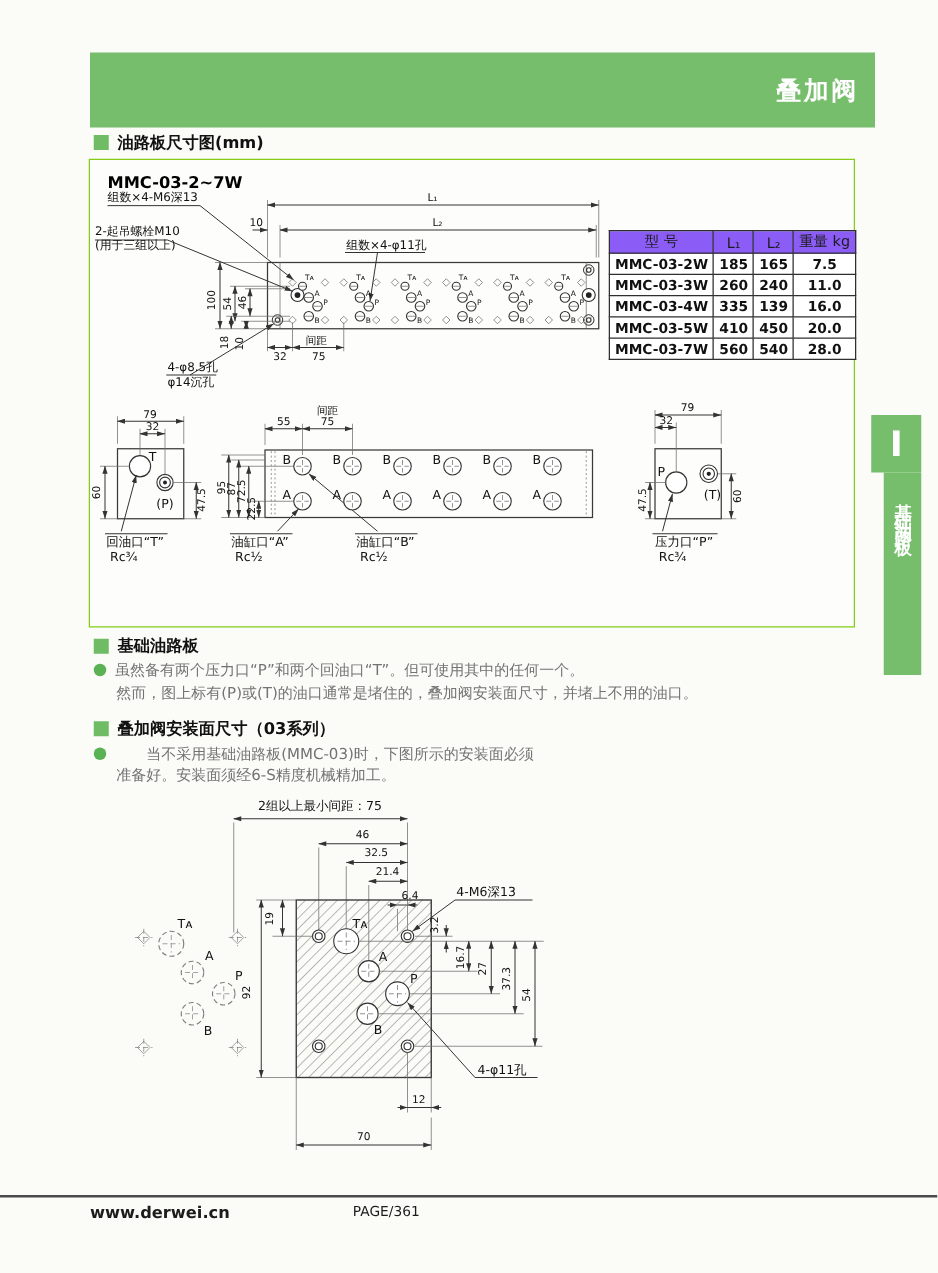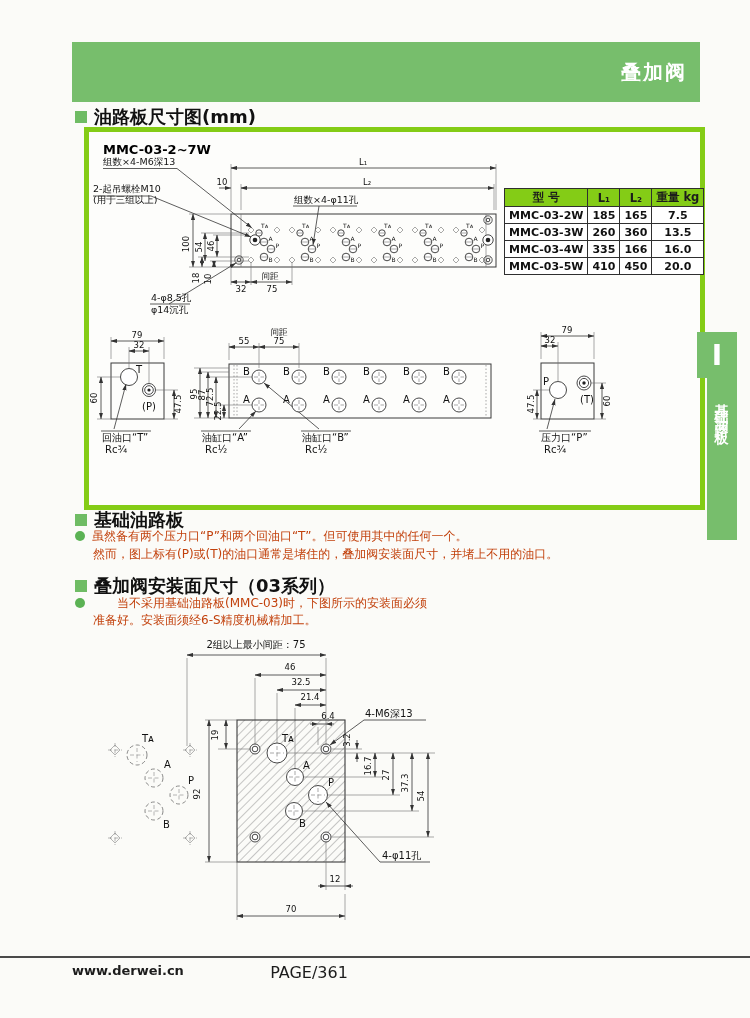--- a/index.html
+++ b/index.html
@@ -4,45 +4,45 @@
 <style>
   html,body{margin:0;padding:0;}
   body{width:750px;height:1018px;position:relative;background:#fbfbf8;
        font-family:"DejaVu Sans","Liberation Sans",sans-serif;color:#1c1c1c;overflow:hidden;}
   .abs{position:absolute;}
   
   .header-bar{left:72px;top:42px;width:628px;height:60px;background:#77be6c;
               display:flex;align-items:center;justify-content:flex-end;}
   .header-bar span{color:#fff;font-size:20px;font-weight:600;padding-right:13px;letter-spacing:2px;}
   
-  .sec-title{display:flex;align-items:center;gap:7px;font-size:18px;font-weight:bold;color:#111;}
+  .sec-title{display:flex;align-items:center;gap:7px;font-size:13px;font-weight:bold;color:#111;}
   .green-sq{width:12px;height:12px;background:#6fbc64;flex:0 0 auto;}
   .bullet-line{display:flex;align-items:flex-start;gap:7px;font-size:12px;color:#222;}
   .green-dot{width:10px;height:10px;border-radius:50%;background:#5bb254;margin-top:3px;flex:0 0 auto;}
-  .body-text{font-size:12px;color:#c2410c;}
+  .body-text{font-size:12px;color:#737373;}
   
-  .box1{left:84px;top:127px;width:611px;height:373px;border:5px solid #84cc16;background:#fdfdfb;}
+  .box1{left:71px;top:127px;width:611px;height:373px;border:1px solid #84cc16;background:#fdfdfb;}
   
   .spec-table{left:415px;top:56px;border-collapse:collapse;background:#fff;}
   .spec-table th,.spec-table td{border:1.5px solid #2f2f2f;font-size:11px;text-align:center;
       padding:1px 4px;height:14px;white-space:nowrap;}
-  .spec-table th{background:#84cc16;font-size:11.5px;font-weight:bold;}
+  .spec-table th{background:#8b5cf6;font-size:11.5px;font-weight:normal;}
   .spec-table td{font-weight:bold;color:#111;}
   
   .tab-wide{left:697px;top:332px;width:40px;height:46px;background:#77be6c;
             display:flex;align-items:center;justify-content:center;color:#fff;
             font-size:28px;font-weight:bold;}
   .tab-strip{left:707px;top:378px;width:30px;height:162px;background:#77be6c;
              display:flex;justify-content:center;padding-top:14px;box-sizing:border-box;}
   .tab-strip span{writing-mode:vertical-rl;text-orientation:upright;color:#fff;
                   font-size:14px;letter-spacing:7px;font-weight:600;}
   
   .footer-line{left:0;top:956px;width:750px;height:2px;background:#4a4a4a;}
   .footer-site{left:72px;top:963px;font-size:13px;font-weight:bold;text-align:center;}
-  .footer-page{left:0;top:963px;width:618px;text-align:center;font-size:16px;}
+  .footer-page{left:0;top:963px;width:618px;text-align:center;font-size:11px;}
   
   svg{overflow:visible;}
   .ln{stroke:#3a3a3a;stroke-width:1;fill:none;}
   .thin{stroke:#6e6e6e;stroke-width:.6;fill:none;}
   .dimln{stroke:#333;stroke-width:.8;fill:none;}
   .dash{stroke-dasharray:4 2.5;}
   .dot3{stroke-dasharray:1.5 2;}
   .hole{fill:#fff;stroke:#333;stroke-width:.9;}
   .t-model{font:bold 13px "DejaVu Sans",sans-serif;fill:#000;}
   .t-note{font:9.5px "DejaVu Sans",sans-serif;fill:#111;}
@@ -429,34 +429,40 @@
     <tbody>
         <tr>
           <td>MMC-03-2W</td>
           <td>185</td>
           <td>165</td>
           <td>7.5</td>
         </tr>
         <tr>
           <td>MMC-03-3W</td>
           <td>260</td>
-          <td>360</td>
-          <td>13.5</td>
+          <td>240</td>
+          <td>11.0</td>
         </tr>
         <tr>
           <td>MMC-03-4W</td>
           <td>335</td>
-          <td>166</td>
+          <td>139</td>
           <td>16.0</td>
         </tr>
         <tr>
           <td>MMC-03-5W</td>
           <td>410</td>
           <td>450</td>
           <td>20.0</td>
+        </tr>
+        <tr>
+          <td>MMC-03-7W</td>
+          <td>560</td>
+          <td>540</td>
+          <td>28.0</td>
         </tr>
       </tbody>
   </table>
 </div>
 
 <div class="abs tab-wide">
   <span>I</span>
 </div>
 <div class="abs tab-strip">
   <span>基础油路板</span>

